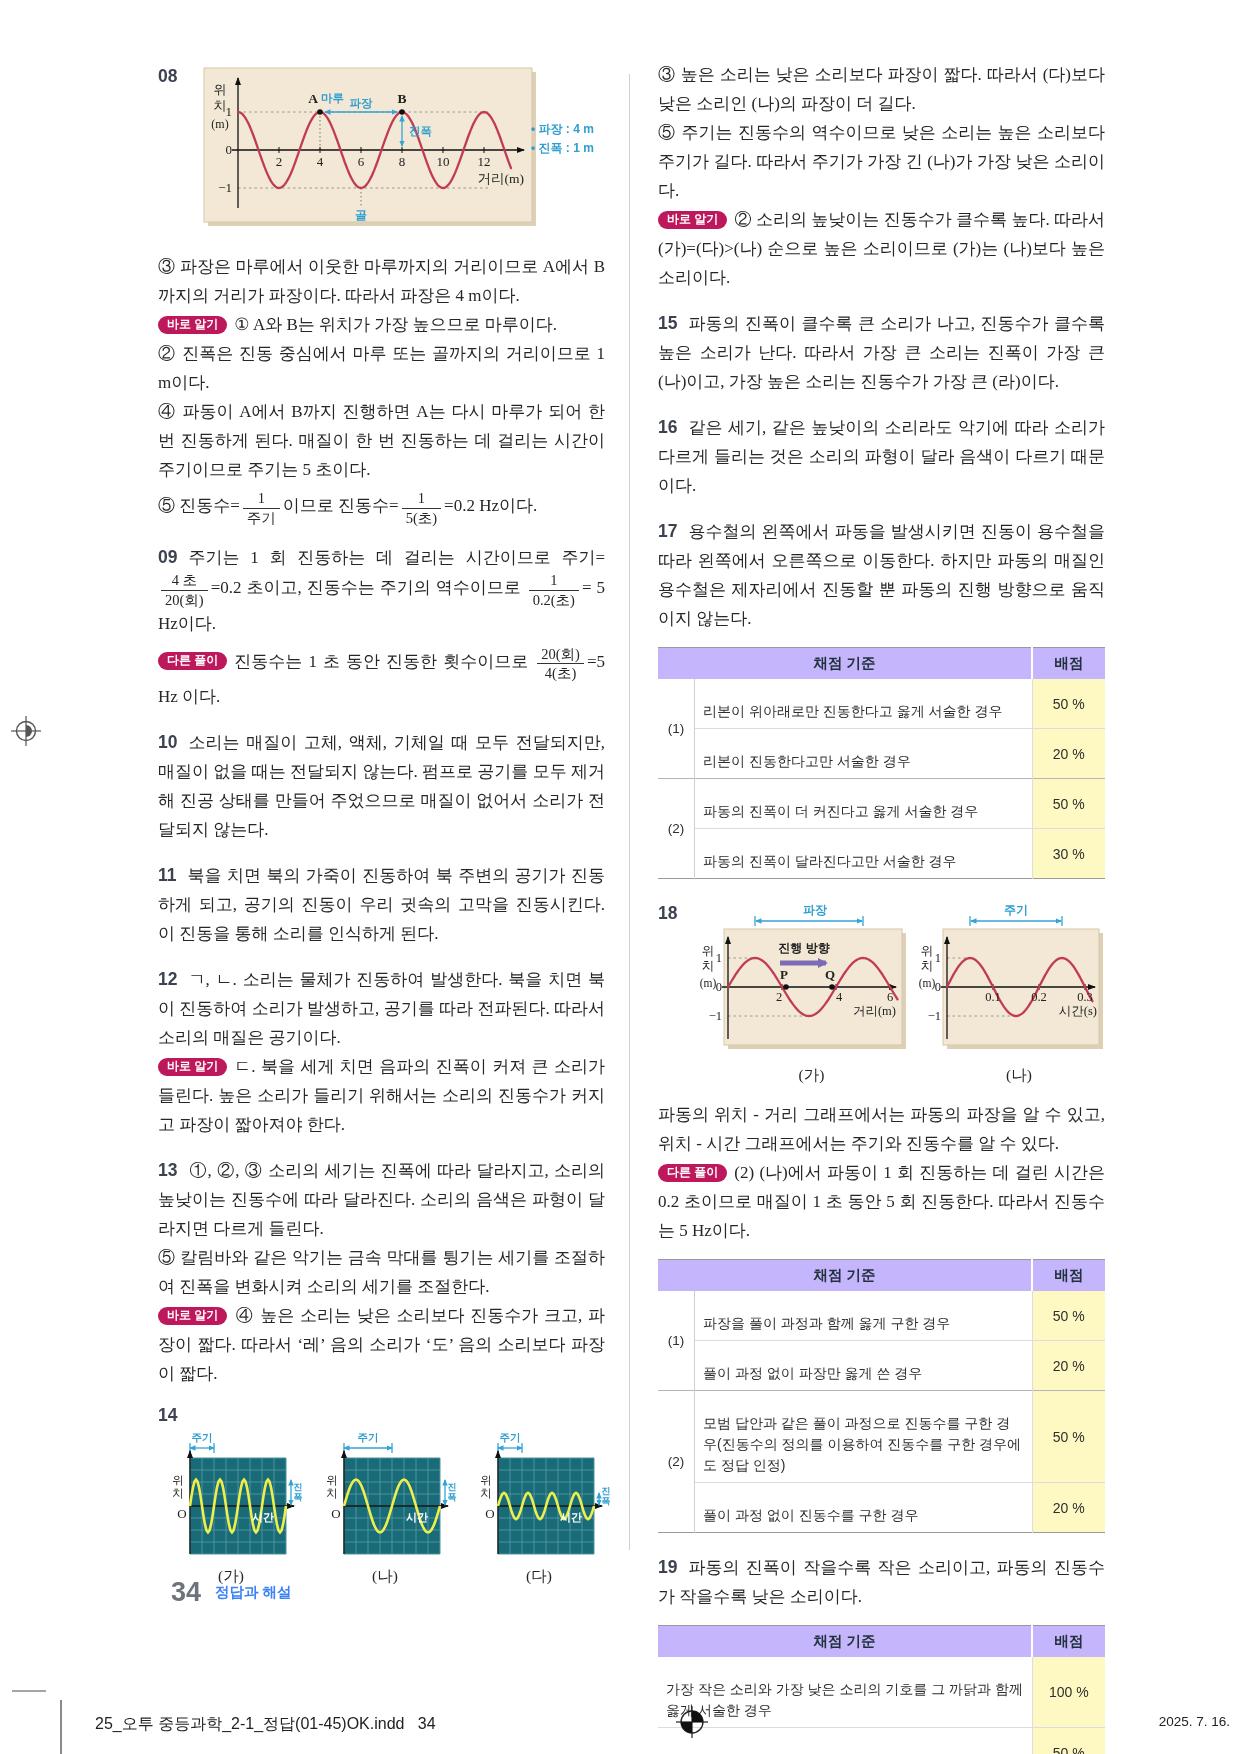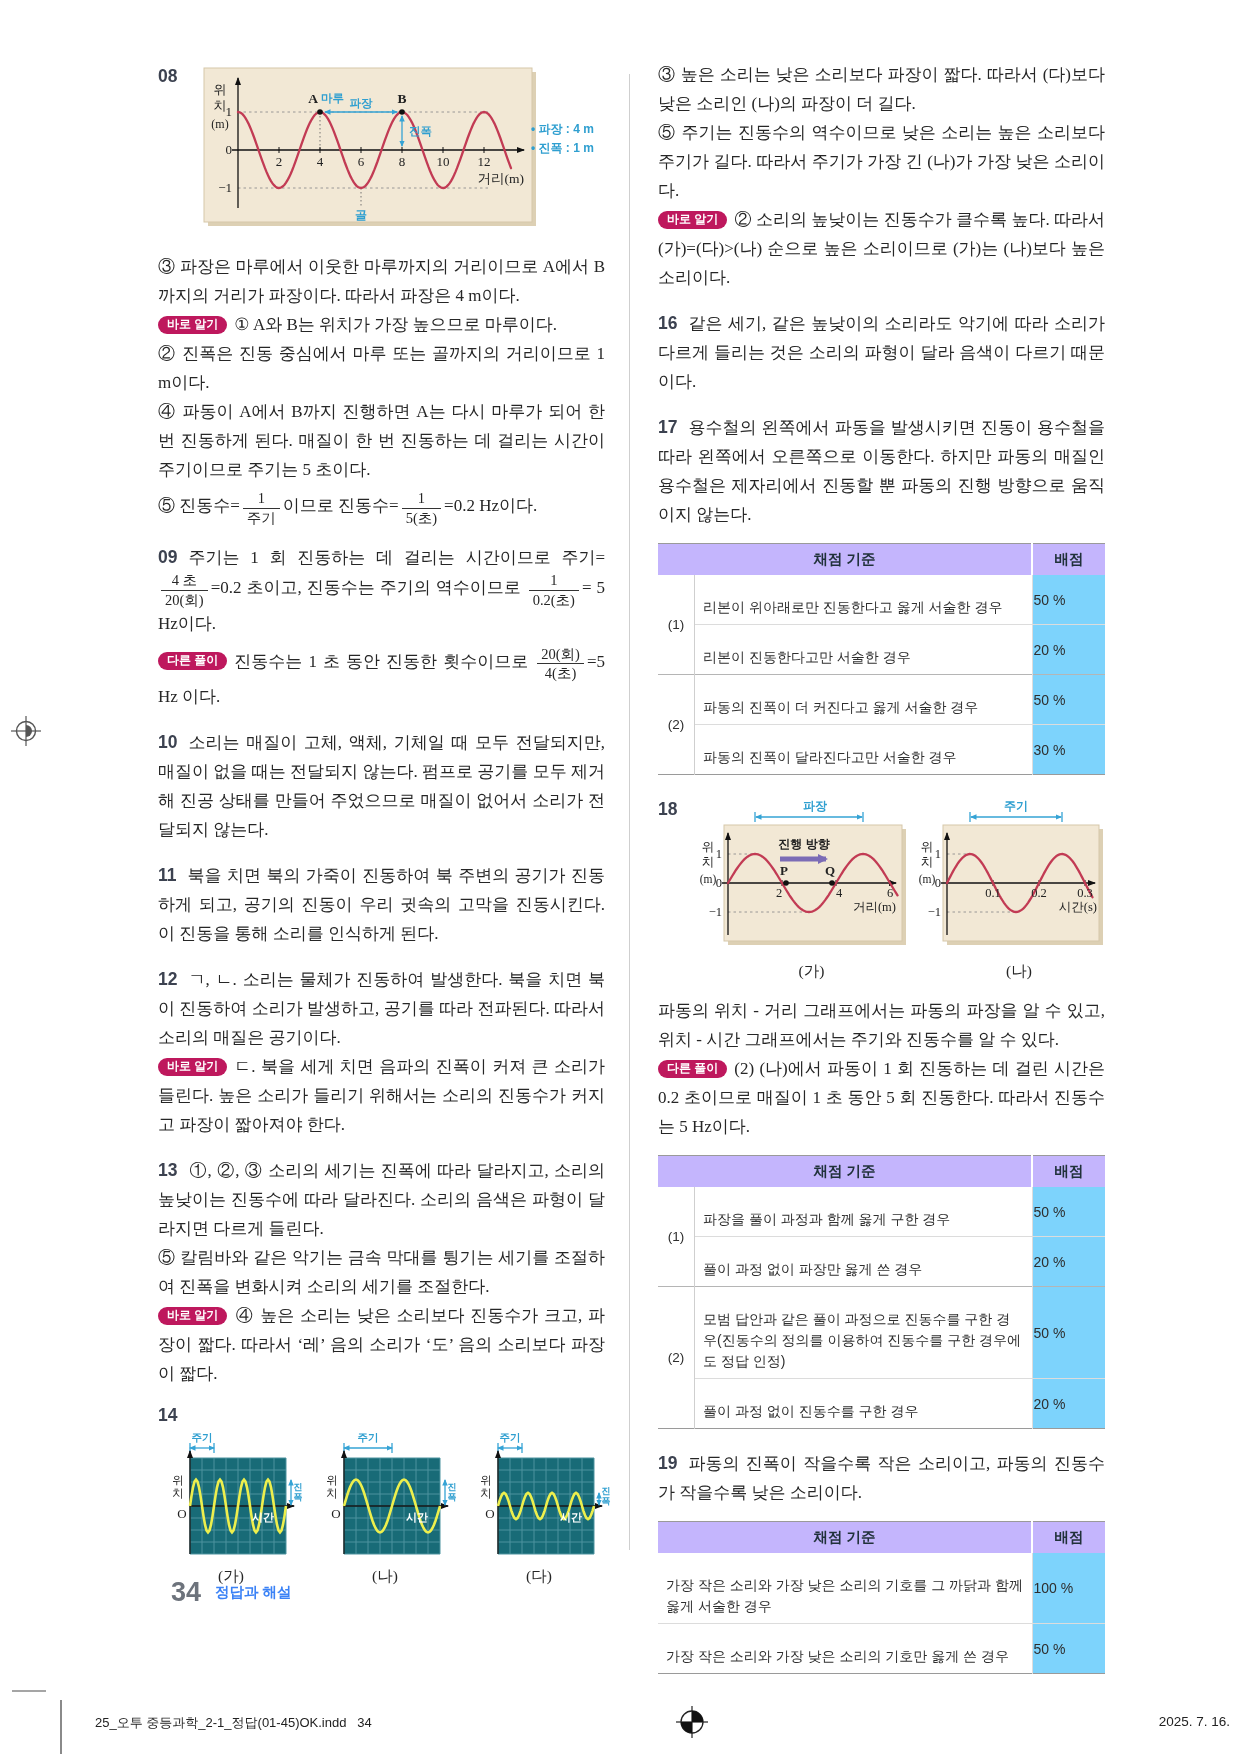--- a/index.html
+++ b/index.html
@@ -52,33 +52,33 @@
 
   
   table.score{width:100%;border-collapse:collapse;margin:14px 0 20px 0;
         font-family:"Liberation Sans",sans-serif;font-size:14px;color:#2e2e2e;
         border-top:1.2px solid #9a9a9a;border-bottom:1.2px solid #9a9a9a;}
   table.score th{background:#c4b5fd;font-size:14.5px;font-weight:bold;color:#20313a;
         padding:6px 4px;text-align:center;}
   table.score th.pts{width:64px;border-left:2px solid #fff;}
   td.gl{width:34px;text-align:center;font-size:13.5px;border-right:1px solid #cfcfcf;}
   td.ct{padding:22px 8px 6px 8px;text-align:left;line-height:21px;}
-  td.pt{width:64px;border-left:1px solid #ddd;background:#7dd3fc;margin-left:37px;}
+  td.pt{width:64px;text-align:center;border-left:1px solid #ddd;background:#fef9c3;margin-left:37px;}
   tr.rsep td{border-top:1px solid #dcdcdc;}
   tr.gsep td{border-top:1px solid #b5b5b5;}
 
   
   .pagenum{position:absolute;left:155px;top:1577px;font-family:"Liberation Sans",sans-serif;}
   .pagenum .big{font-size:27px;font-weight:bold;color:#6d737c;margin-left:16px;}
   .pagenum .lbl{font-size:14.5px;font-weight:bold;color:#3b82f6;margin-left:14px;
         vertical-align:4px;}
   .cropdash{position:absolute;left:12px;top:1690px;width:34px;height:2px;background:#a5a5a5;}
   .cropvline{position:absolute;left:60px;top:1700px;width:2px;height:54px;background:#8a8a8a;}
   .fileinfo{position:absolute;left:95px;top:1714px;font-family:"Liberation Sans",sans-serif;
-        font-size:13px;color:#222;}
+        font-size:16px;color:#222;}
   .printdate{position:absolute;right:10px;top:1714px;font-family:"Liberation Sans",sans-serif;
         font-size:13.5px;color:#222;}
   .regmark{position:absolute;}
   .regmark.mid{left:10px;top:715px;}
   .regmark.bot{left:676px;top:1706px;}
 </style>
 </head>
 <body>
 
 <svg width="0" height="0" style="position:absolute" aria-hidden="true">
@@ -318,20 +318,23 @@
   </div>
 
   <div class="col col-right">
 
     <div class="q">
       <p class="body"><span>③ 높은 소리는 낮은 소리보다 파장이 짧다. 따라서 (다)보다 낮은 소리인 (나)의 파장이 더 길다.</span></p>
       <p class="body"><span>⑤ 주기는 진동수의 역수이므로 낮은 소리는 높은 소리보다 주기가 길다. 따라서 주기가 가장 긴 (나)가 가장 낮은 소리이다.</span></p>
       <p class="body"><span class="badge">바로 알기</span><span>② 소리의 높낮이는 진동수가 클수록 높다. 따라서 (가)=(다)&gt;(나) 순으로 높은 소리이므로 (가)는 (나)보다 높은 소리이다.</span></p>
     </div>
 
+    <div class="q">
+      <p class="body"><span class="qnum">15</span><span>파동의 진폭이 클수록 큰 소리가 나고, 진동수가 클수록 높은 소리가 난다. 따라서 가장 큰 소리는 진폭이 가장 큰 (나)이고, 가장 높은 소리는 진동수가 가장 큰 (라)이다.</span></p>
+    </div>
 
     <div class="q">
       <p class="body"><span class="qnum">16</span><span>같은 세기, 같은 높낮이의 소리라도 악기에 따라 소리가 다르게 들리는 것은 소리의 파형이 달라 음색이 다르기 때문이다.</span></p>
     </div>
 
     <div class="q">
       <p class="body"><span class="qnum">17</span><span>용수철의 왼쪽에서 파동을 발생시키면 진동이 용수철을 따라 왼쪽에서 오른쪽으로 이동한다. 하지만 파동의 매질인 용수철은 제자리에서 진동할 뿐 파동의 진행 방향으로 움직이지 않는다.</span></p>
 
       <table class="score">
         <thead>

